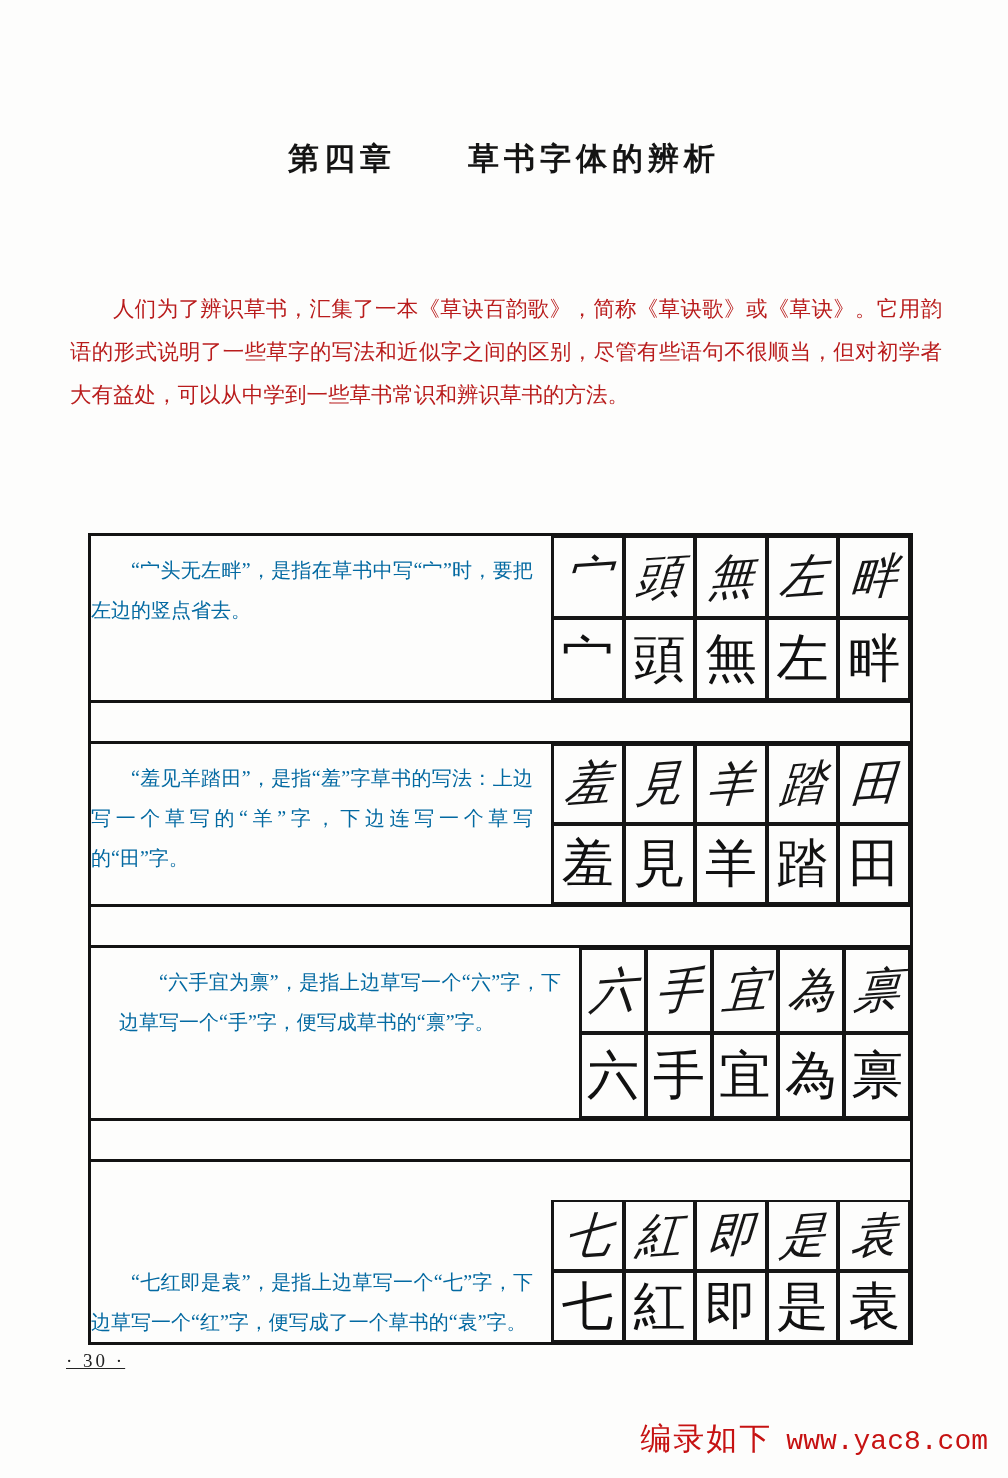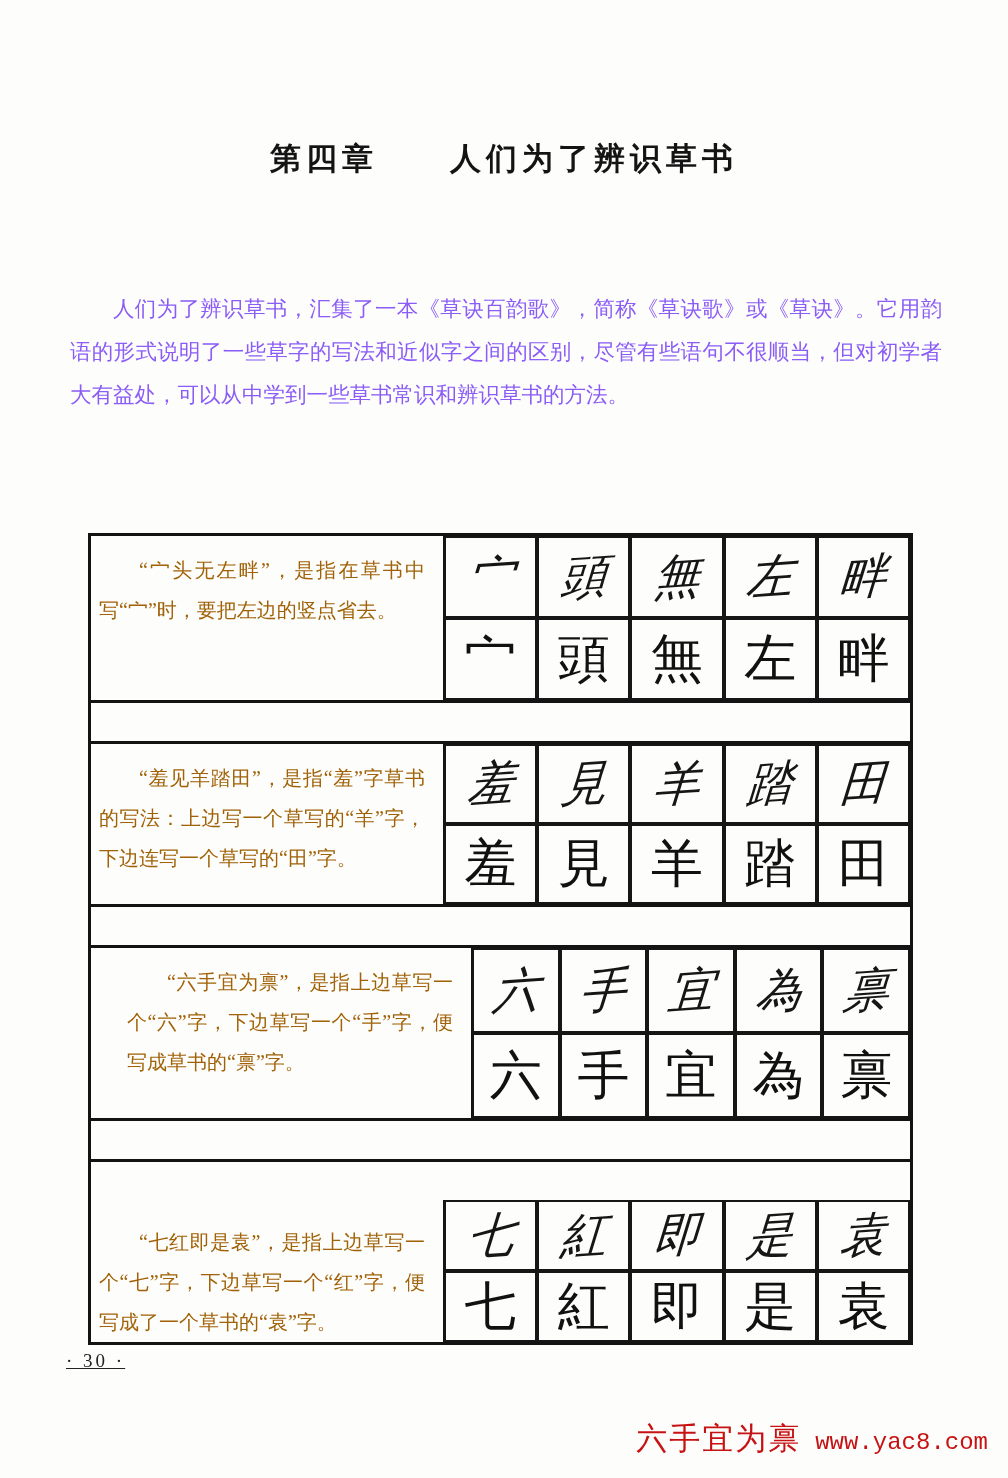--- a/index.html
+++ b/index.html
@@ -29,21 +29,21 @@
   }
 
   .body-text {
     position: absolute;
     top: 288px;
     left: 70px;
     width: 872px;
     font-size: 21.5px;
     line-height: 43px;
     text-align: justify;
-    color: #8b5cf6;
+    color: #b91c1c;
   }
   .body-text p { text-indent: 2em; }
 
   .rule-table {
     position: absolute;
     left: 88px;
     top: 533px;
     width: 825px;
     border: 3px solid #131313;
     display: flex;
@@ -58,28 +58,28 @@
   .block:nth-of-type(7) { height: 180px; align-items: flex-end; }
 
   .strip {
     height: 44px;
     border-top: 3px solid #131313;
     border-bottom: 3px solid #131313;
     background: #fdfdfc;
   }
 
   .expl {
-    width: 352px;
+    width: 460px;
     flex: none;
-    padding: 14px 18px 0 8px;
+    padding: 14px 18px 0 0;
     font-size: 20px;
     line-height: 40px;
     text-indent: 2em;
     text-align: justify;
-    color: #a16207;
+    color: #0369a1;
   }
 
   .char-grid {
     flex: 1;
     display: grid;
     grid-template-columns: repeat(5, 1fr);
     grid-template-rows: 50% 50%;
     border-left: 1px solid #131313;
   }
 
@@ -126,31 +126,31 @@
     align-items: baseline;
     gap: 14px;
     white-space: nowrap;
   }
   .watermark .wm-name {
     font-size: 31px;
     letter-spacing: 2px;
     font-family: "Liberation Serif", "DejaVu Serif", serif;
   }
   .watermark .wm-url {
-    font-size: 24px;
+    font-size: 28px;
     font-family: "Liberation Mono", "DejaVu Sans Mono", monospace;
     text-align: center;
   }
 </style>
 </head>
 <body>
 
 <div class="page">
 
-  <h1 class="title">第四章　　人们为了辨识草书</h1>
+  <h1 class="title">第四章　　草书字体的辨析</h1>
 
   <div class="body-text">
     <p>人们为了辨识草书，汇集了一本《草诀百韵歌》，简称《草诀歌》或《草诀》。它用韵语的形式说明了一些草字的写法和近似字之间的区别，尽管有些语句不很顺当，但对初学者大有益处，可以从中学到一些草书常识和辨识草书的方法。</p>
   </div>
 
   <div class="rule-table">
 
     <div class="block">
       <div class="expl">“宀头无左畔”，是指在草书中写“宀”时，要把左边的竖点省去。</div>
       <div class="char-grid">
@@ -259,17 +259,17 @@
         <div class="cell regular">是</div>
         <div class="cell regular">袁</div>
       </div>
     </div>
 
   </div>
 
   <div class="page-number">· 30 ·</div>
 
   <div class="watermark" style="color: rgb(198, 18, 18);">
-    <span class="wm-name">六手宜为禀</span>
+    <span class="wm-name">编录如下</span>
     <span class="wm-url">www.yac8.com</span>
   </div>
 
 </div>
 
 </body></html>

